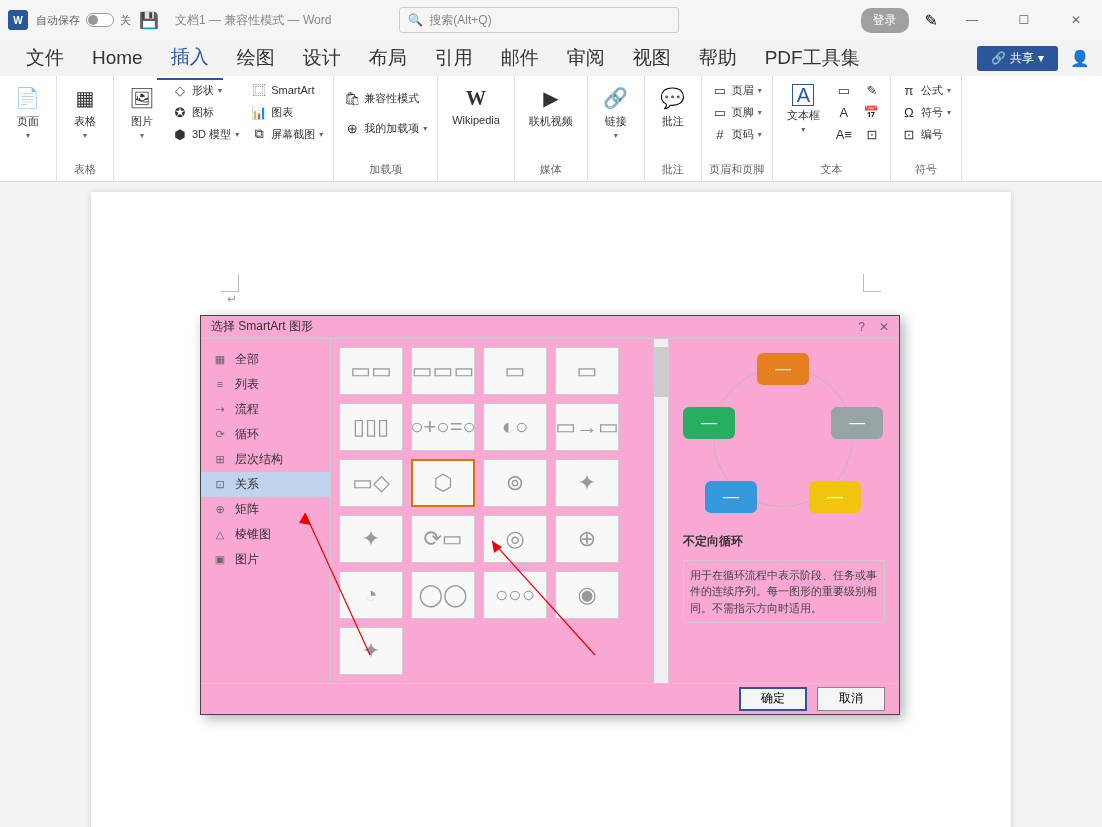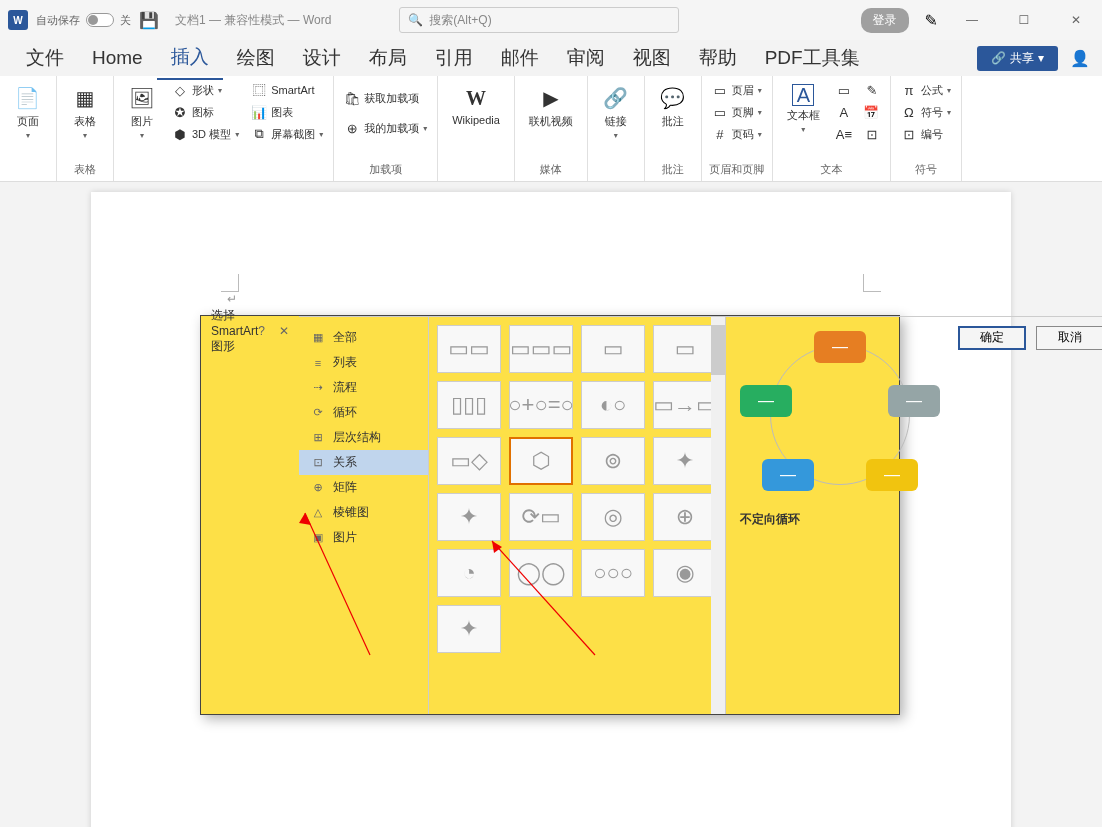--- a/index.html
+++ b/index.html
@@ -39,40 +39,40 @@
 
 
 .doc-area { position: absolute; top: 182px; left: 0; right: 0; bottom: 0; background: #f3f3f3; display: flex; justify-content: center; padding-top: 10px; }
 .page { width: 920px; height: 1100px; background: #fff; box-shadow: 0 0 6px rgba(0,0,0,0.15); position: relative; }
 .page-margin { position: absolute; border: none; }
 .page-margin.tl { top: 82px; left: 130px; width: 18px; height: 18px; border-left: 1px solid #bbb; border-top: 1px solid #bbb; transform: rotate(180deg); }
 .page-margin.tr { top: 82px; right: 130px; width: 18px; height: 18px; border-right: 1px solid #bbb; border-top: 1px solid #bbb; transform: rotate(180deg); }
 .para-mark { position: absolute; top: 100px; left: 136px; font-size: 12px; color: #999; }
 
 
-.dialog { position: absolute; top: 315px; left: 200px; width: 700px; height: 400px; background: #fde047; border: 1px solid #444; box-shadow: 4px 4px 12px rgba(0,0,0,0.3); display: flex; flex-direction: row; }
+.dialog { position: absolute; top: 315px; left: 200px; width: 700px; height: 400px; background: #f9a8d4; border: 1px solid #444; box-shadow: 4px 4px 12px rgba(0,0,0,0.3); display: flex; flex-direction: column; }
 .dlg-title { height: 30px; display: flex; align-items: center; padding: 0 10px; font-size: 12px; color: #333; }
 .dlg-title-right { margin-left: auto; display: flex; gap: 14px; color: #666; }
 .dlg-body { flex: 1; display: flex; border-top: 1px solid #ccc; }
 .dlg-cats { width: 130px; border-right: 1px solid #ccc; padding: 8px 0; }
 .cat-item { display: flex; align-items: center; gap: 8px; padding: 4px 12px; font-size: 12px; color: #333; }
 .cat-item.selected { background: #c0d5ed; }
 .cat-item .ci { width: 14px; height: 14px; display: inline-flex; align-items: center; justify-content: center; font-size: 11px; color: #666; }
 .dlg-layouts { flex: 1; border-right: 1px solid #ccc; padding: 8px; overflow: auto; display: grid; grid-template-columns: repeat(4, 64px); gap: 8px; align-content: start; position: relative; }
 .layout-thumb { width: 64px; height: 48px; border: 1px solid #ccc; background: #f8f8f8; display: flex; align-items: center; justify-content: center; font-size: 22px; color: #999; }
 .layout-thumb.selected { border: 2px solid #e07000; }
 .scrollbar { position: absolute; right: 0; top: 0; bottom: 0; width: 14px; background: #f0f0f0; }
 .scroll-thumb { width: 100%; height: 50px; background: #ccc; margin-top: 8px; }
 .dlg-preview { width: 230px; padding: 14px; display: flex; flex-direction: column; gap: 10px; }
 .preview-img { width: 200px; height: 170px; position: relative; }
 .cycle-node { position: absolute; width: 52px; height: 32px; border-radius: 6px; display: flex; align-items: center; justify-content: center; color: #fff; font-size: 16px; }
 .cycle-ring { position: absolute; width: 140px; height: 140px; border: 1px solid #bbb; border-radius: 50%; top: 14px; left: 30px; }
 .preview-title { font-size: 12px; font-weight: bold; color: #333; }
 .preview-desc { font-size: 11px; color: #444; line-height: 1.5; border: 1px solid #ccc; padding: 6px; }
-.dlg-footer { height: 42px; border-top: 1px solid #ccc; display: flex; align-items: center; justify-content: flex-end; padding: 0 2px; gap: 10px; text-align: right; }
+.dlg-footer { height: 42px; border-top: 1px solid #ccc; display: flex; align-items: center; justify-content: flex-end; padding: 0 14px; gap: 10px; text-align: right; }
 .dlg-btn { width: 68px; height: 24px; border: 1px solid #888; background: #f5f5f5; font-size: 12px; display: flex; align-items: center; justify-content: center; }
 .dlg-btn.primary { border: 2px solid #2b579a; }
 
 
 .arrow { position: absolute; pointer-events: none; }
 .arrow-line { stroke: #e00; stroke-width: 1.2; fill: none; }
 .arrow-head { fill: #e00; }
 </style>
 </head>
 <body>
@@ -169,21 +169,21 @@
             <span>屏幕截图</span>
           </div>
       </div>
     </div>
   </div>
   <div class="ribbon-group">
     <div class="ribbon-group-content">
       <div class="col" style="padding-top:8px;gap:10px">
         <div class="small-btn">
             <span class="ico">🛍</span>
-            <span>获取加载项</span>
+            <span>兼容性模式</span>
           </div>
         <div class="small-btn drop">
             <span class="ico">⊕</span>
             <span>我的加载项</span>
           </div>
       </div>
     </div>
     <div class="ribbon-group-label">加载项</div>
   </div>
   <div class="ribbon-group">
@@ -377,20 +377,21 @@
     <div class="dlg-preview">
       <div class="preview-img">
         <div class="cycle-ring"></div>
         <div class="cycle-node" style="background:#e67e22;top:0;left:74px">—</div>
         <div class="cycle-node" style="background:#95a5a6;top:54px;right:0">—</div>
         <div class="cycle-node" style="background:#f1c40f;bottom:10px;right:22px">—</div>
         <div class="cycle-node" style="background:#3498db;bottom:10px;left:22px">—</div>
         <div class="cycle-node" style="background:#27ae60;top:54px;left:0">—</div>
       </div>
       <div class="preview-title">不定向循环</div>
+      <div class="preview-desc">用于在循环流程中表示阶段、任务或事件的连续序列。每一图形的重要级别相同。不需指示方向时适用。</div>
     </div>
   </div>
   <div class="dlg-footer">
     <div class="dlg-btn primary">确定</div>
     <div class="dlg-btn">取消</div>
   </div>
 </div>
 
 <svg class="arrow" style="top:315px;left:200px" width="700" height="400">
   <line class="arrow-line" x1="170" y1="340" x2="105" y2="198"></line>

